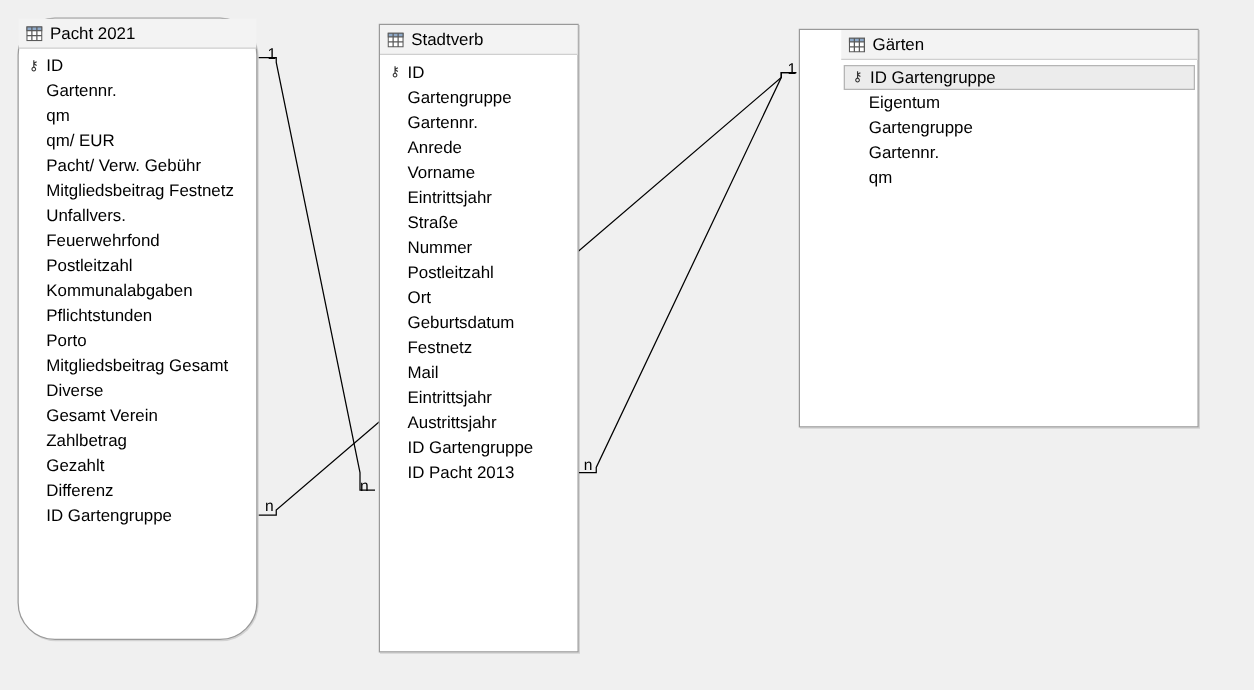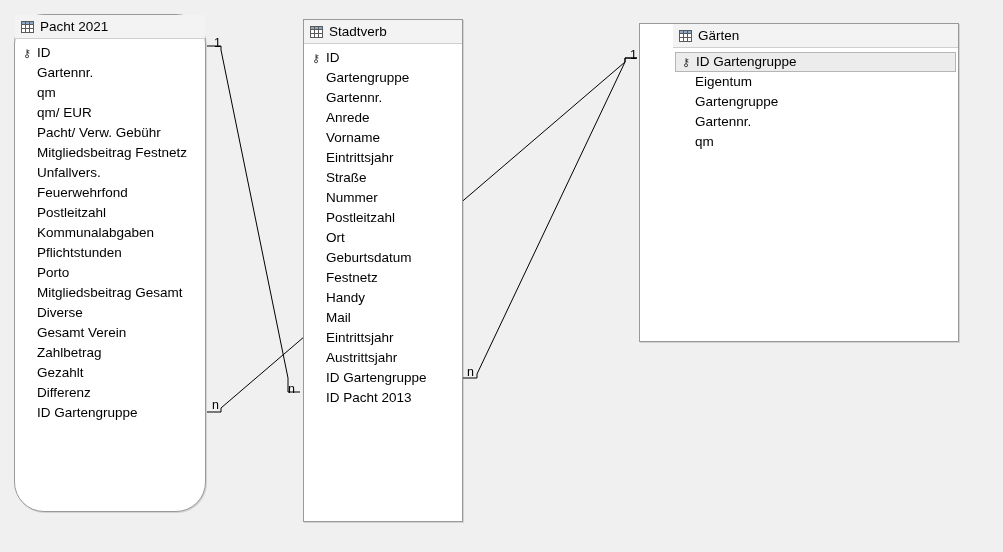--- a/index.html
+++ b/index.html
@@ -166,21 +166,20 @@
       <li class="field"><span>Gartennr.</span></li>
       <li class="field"><span>Anrede</span></li>
       <li class="field"><span>Vorname</span></li>
       <li class="field"><span>Eintrittsjahr</span></li>
       <li class="field"><span>Straße</span></li>
       <li class="field"><span>Nummer</span></li>
       <li class="field"><span>Postleitzahl</span></li>
       <li class="field"><span>Ort</span></li>
       <li class="field"><span>Geburtsdatum</span></li>
       <li class="field"><span>Festnetz</span></li>
-      <li class="field"><span>Handy</span></li>
       <li class="field"><span>Mail</span></li>
       <li class="field"><span>Eintrittsjahr</span></li>
       <li class="field"><span>Austrittsjahr</span></li>
       <li class="field"><span>ID Gartengruppe</span></li>
       <li class="field"><span>ID Pacht 2013</span></li>
     </ul>
   </div>
 
   <div class="table-window" style="left:639px; top:23px; width:320px; height:319px;padding-left:33px;">
     <div class="table-title">

